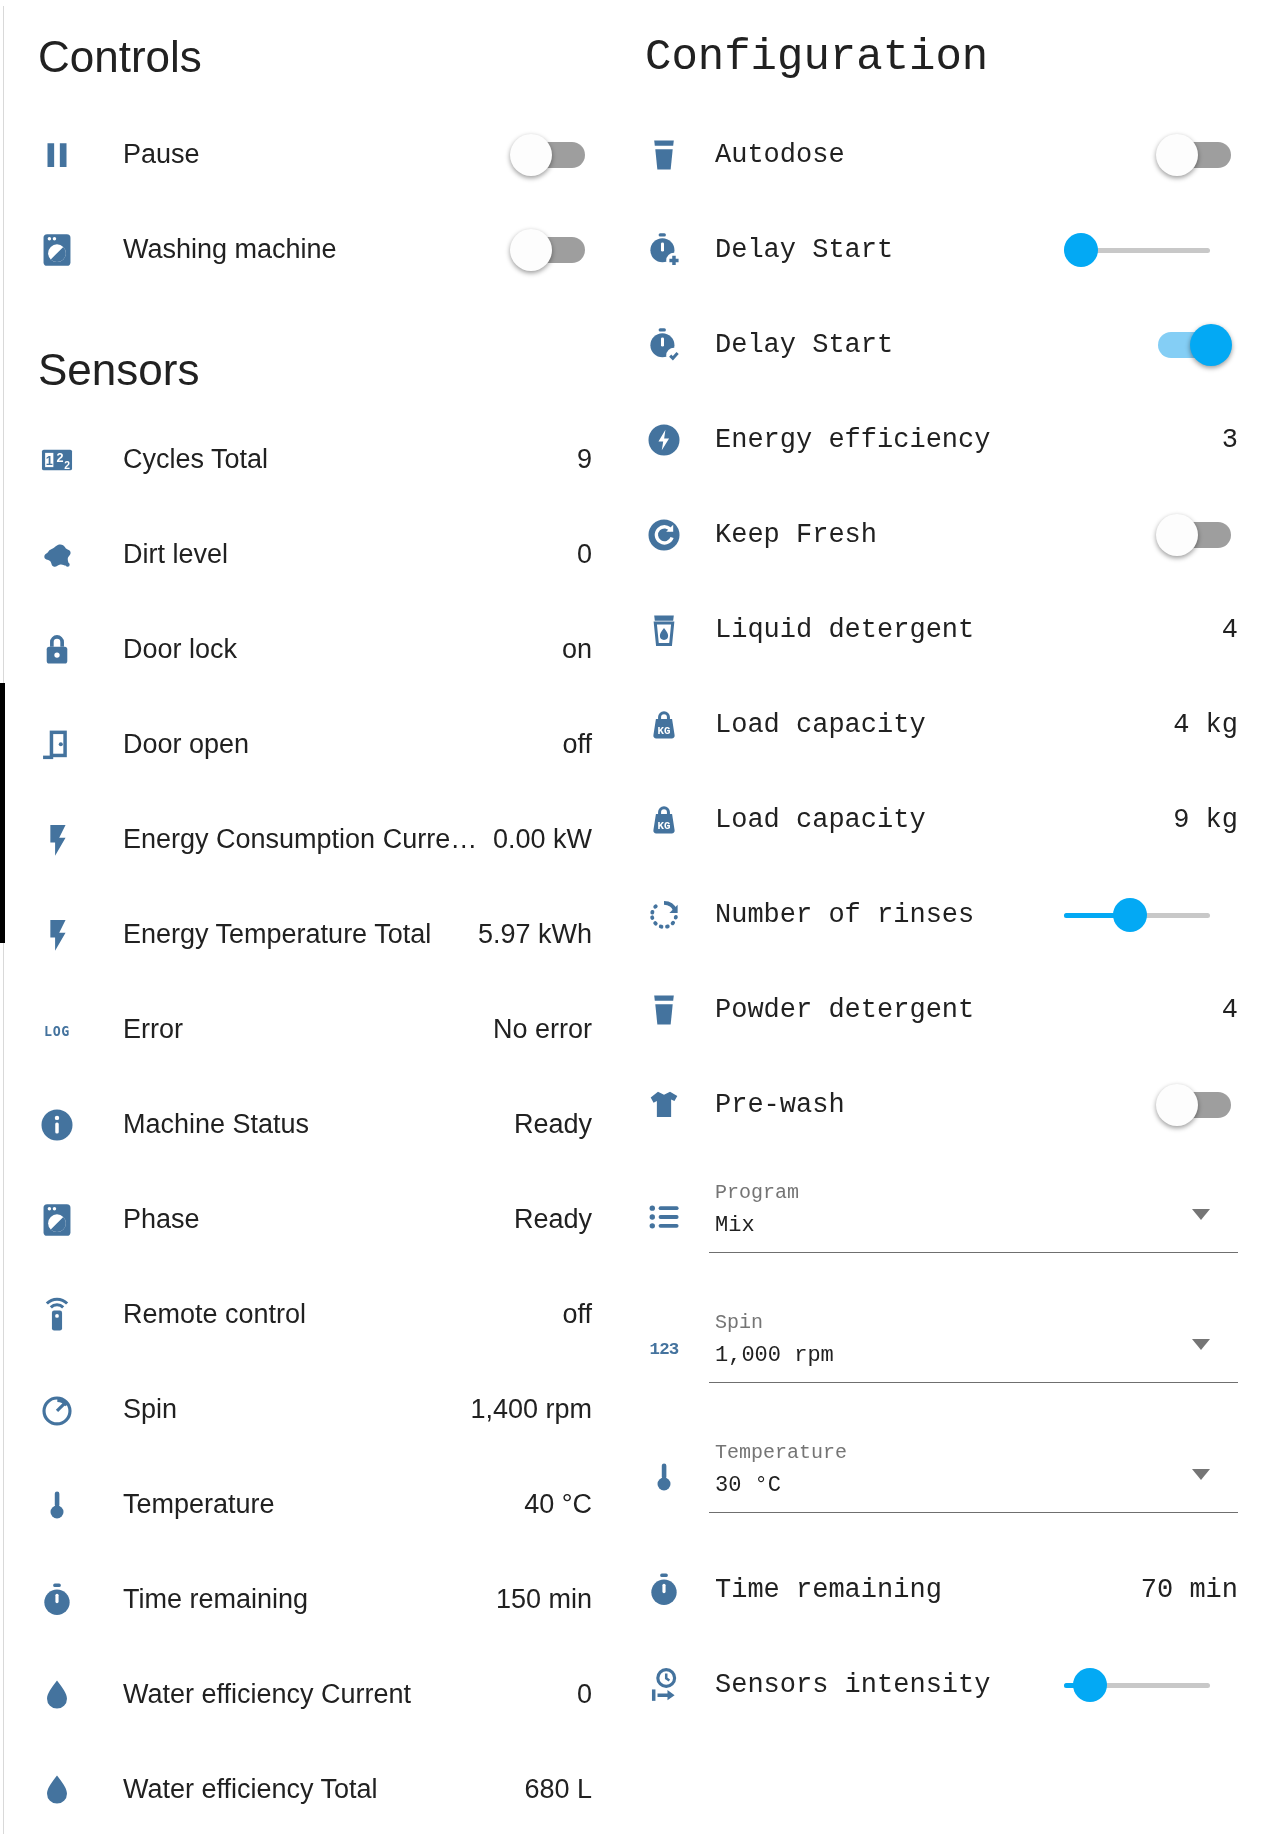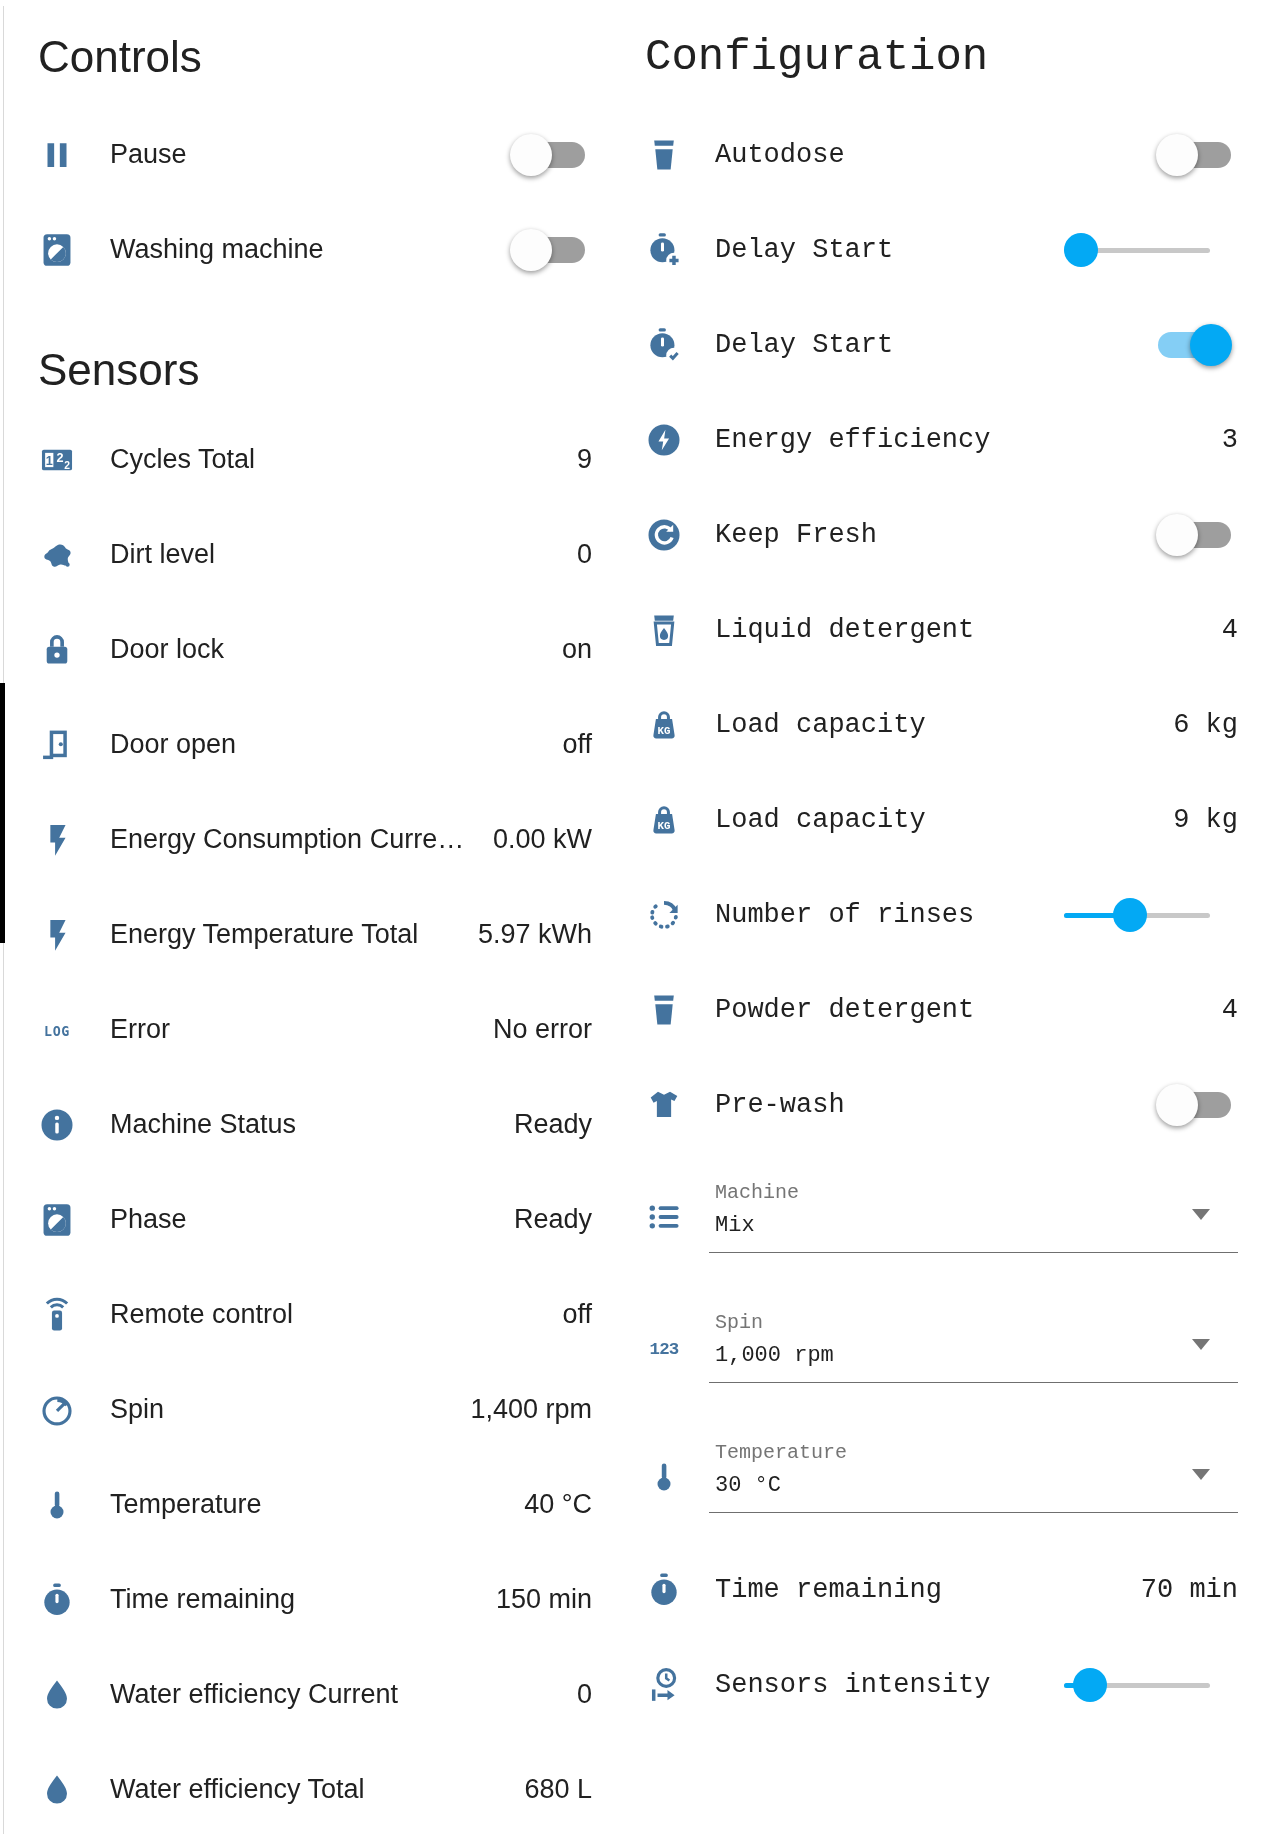--- a/index.html
+++ b/index.html
@@ -12,21 +12,21 @@
   .scrollbar-thumb{position:absolute;left:0;top:683px;width:5px;height:260px;background:var(--scrollbar,#000);}
   .col{position:absolute;top:7px;}
   .col-left{left:38px;width:554px;}
   .col-right{left:645px;width:593px;font-family:Liberation Mono, monospace;}
   .heading{height:100px;display:flex;align-items:center;font-size:44px;font-weight:400;color:var(--text,#212121);}
   .heading.mid{margin-top:30px;height:85px;}
   .row{height:95px;display:flex;align-items:center;}
   .row.select-row{height:130px;}
   .icon{width:38px;height:38px;flex:none;color:var(--icon,#44739e);}
   .icon svg{width:38px;height:38px;display:block;}
-  .col-left .label{margin-left:34px;}
+  .col-left .label{margin-left:47px;}
   .col-right .label{margin-left:32px;}
   .label{font-size:27px;color:var(--text,#212121);flex:1 1 auto;white-space:nowrap;overflow:hidden;min-width:0;}
   .value{font-size:27px;color:var(--text,#212121);white-space:nowrap;margin-left:12px;flex:none;}
   
   .switch{flex:none;position:relative;width:76px;height:42px;margin-right:6px;cursor:pointer;}
   .switch .track{position:absolute;right:1px;top:8px;width:73px;height:26px;border-radius:13px;background:var(--toggle_off_track,#9e9e9e);}
   .switch .thumb{position:absolute;left:0;top:0;width:42px;height:42px;border-radius:50%;background:#fdfdfd;box-shadow:0 2px 5px rgba(0,0,0,.4);}
   .switch.on .track{background:var(--accent_track,#84cef5);}
   .switch.on .thumb{left:auto;right:0;background:var(--accent,#03a9f4);}
   
@@ -350,21 +350,21 @@
 
   <div class="row">
     <span class="icon">
       <svg viewBox="0 0 24 24" fill="currentColor">
           <path d="M9.2 8.4V7a2.8 2.8 0 0 1 5.6 0v1.4" fill="none" stroke="currentColor" stroke-width="1.9"></path>
           <path d="M6.9 8.2h10.2l1.6 10.3a1.8 1.8 0 0 1-1.8 2.1H7.1a1.8 1.8 0 0 1-1.8-2.1z"></path>
           <text x="12" y="17.8" font-size="6.8" font-weight="bold" text-anchor="middle" fill="#fff">KG</text>
         </svg>
     </span>
     <span class="label">Load capacity</span>
-    <span class="value">6 kg</span>
+    <span class="value">4 kg</span>
   </div>
 
   <div class="row">
     <span class="icon">
       <svg viewBox="0 0 24 24" fill="currentColor">
           <path d="M9.2 8.4V7a2.8 2.8 0 0 1 5.6 0v1.4" fill="none" stroke="currentColor" stroke-width="1.9"></path>
           <path d="M6.9 8.2h10.2l1.6 10.3a1.8 1.8 0 0 1-1.8 2.1H7.1a1.8 1.8 0 0 1-1.8-2.1z"></path>
           <text x="12" y="17.8" font-size="6.8" font-weight="bold" text-anchor="middle" fill="#fff">KG</text>
         </svg>
     </span>
@@ -417,21 +417,21 @@
       <svg viewBox="0 0 24 24" fill="currentColor">
           <circle cx="4.6" cy="6.4" r="1.7"></circle>
           <rect x="8.6" y="5.2" width="12.6" height="2.4" rx="1.2"></rect>
           <circle cx="4.6" cy="12" r="1.7"></circle>
           <rect x="8.6" y="10.8" width="12.6" height="2.4" rx="1.2"></rect>
           <circle cx="4.6" cy="17.6" r="1.7"></circle>
           <rect x="8.6" y="16.4" width="12.6" height="2.4" rx="1.2"></rect>
         </svg>
     </span>
     <div class="select-field">
-      <div class="select-label">Machine</div>
+      <div class="select-label">Program</div>
       <div class="select-value">Mix</div>
       <div class="select-arrow"></div>
     </div>
   </div>
 
   <div class="row select-row">
     <span class="icon">
       <svg viewBox="0 0 24 24" fill="currentColor">
           <text x="12" y="16.2" font-size="11" font-weight="bold" text-anchor="middle" letter-spacing="-0.5">123</text>
         </svg>

